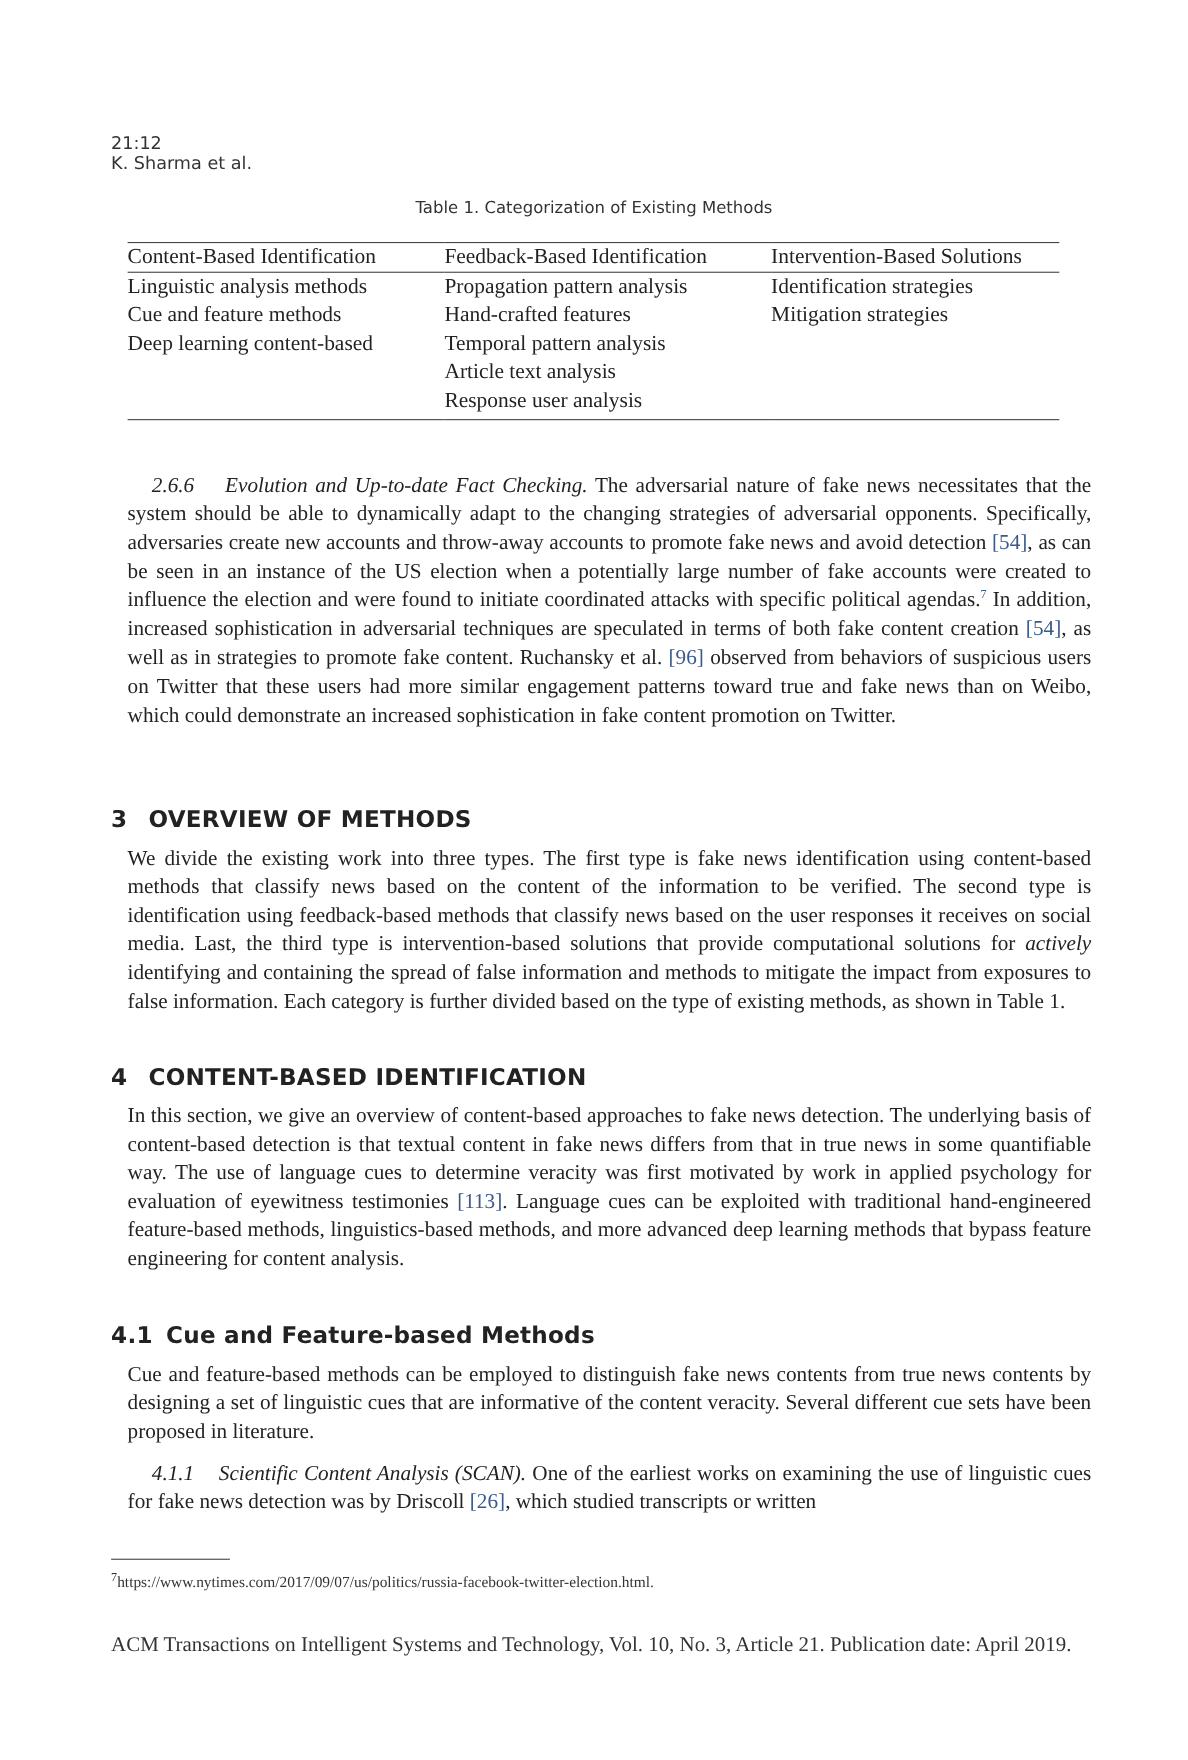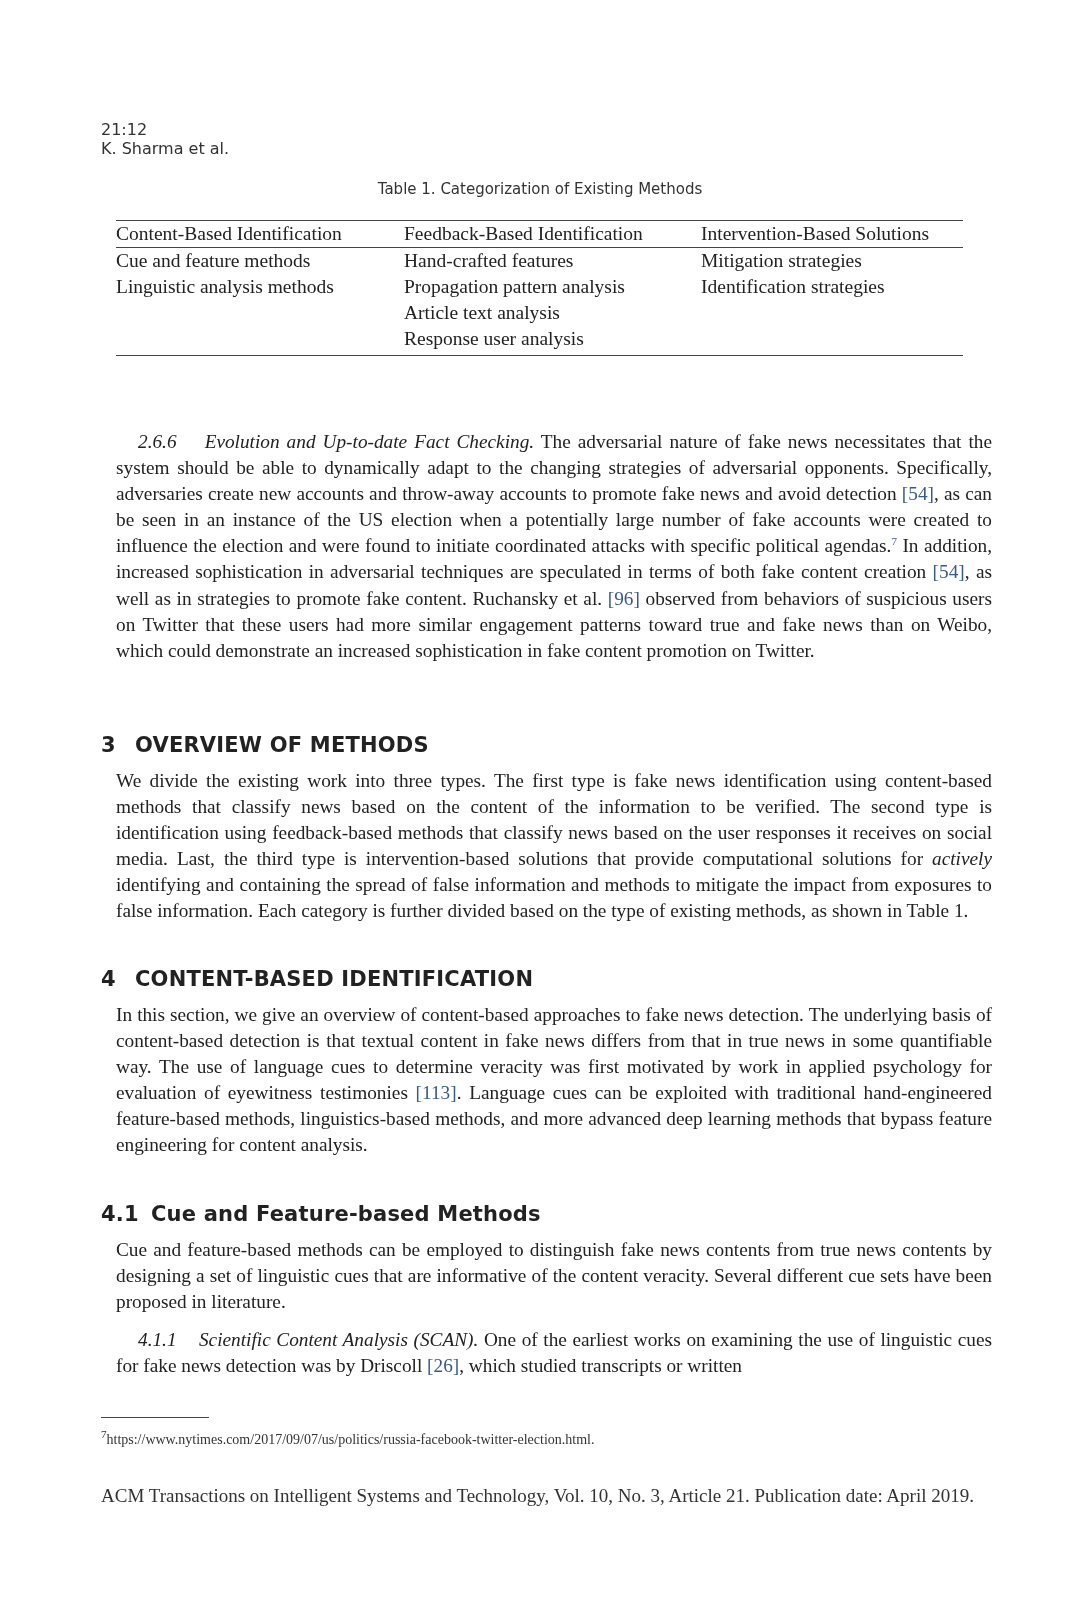--- a/index.html
+++ b/index.html
@@ -62,28 +62,33 @@
   <table>
     <thead>
       <tr>
         <th class="c1">Content-Based Identification</th>
         <th class="c2">Feedback-Based Identification</th>
         <th class="c3">Intervention-Based Solutions</th>
       </tr>
     </thead>
     <tbody>
       <tr>
+        <td class="c1">Linguistic analysis methods</td>
+        <td class="c2">Propagation pattern analysis</td>
+        <td class="c3">Identification strategies</td>
+      </tr>
+      <tr>
         <td class="c1">Cue and feature methods</td>
         <td class="c2">Hand-crafted features</td>
         <td class="c3">Mitigation strategies</td>
       </tr>
       <tr>
-        <td class="c1">Linguistic analysis methods</td>
-        <td class="c2">Propagation pattern analysis</td>
-        <td class="c3">Identification strategies</td>
+        <td class="c1">Deep learning content-based</td>
+        <td class="c2">Temporal pattern analysis</td>
+        <td class="c3"></td>
       </tr>
       <tr>
         <td class="c1"></td>
         <td class="c2">Article text analysis</td>
         <td class="c3"></td>
       </tr>
       <tr>
         <td class="c1"></td>
         <td class="c2">Response user analysis</td>
         <td class="c3"></td>

